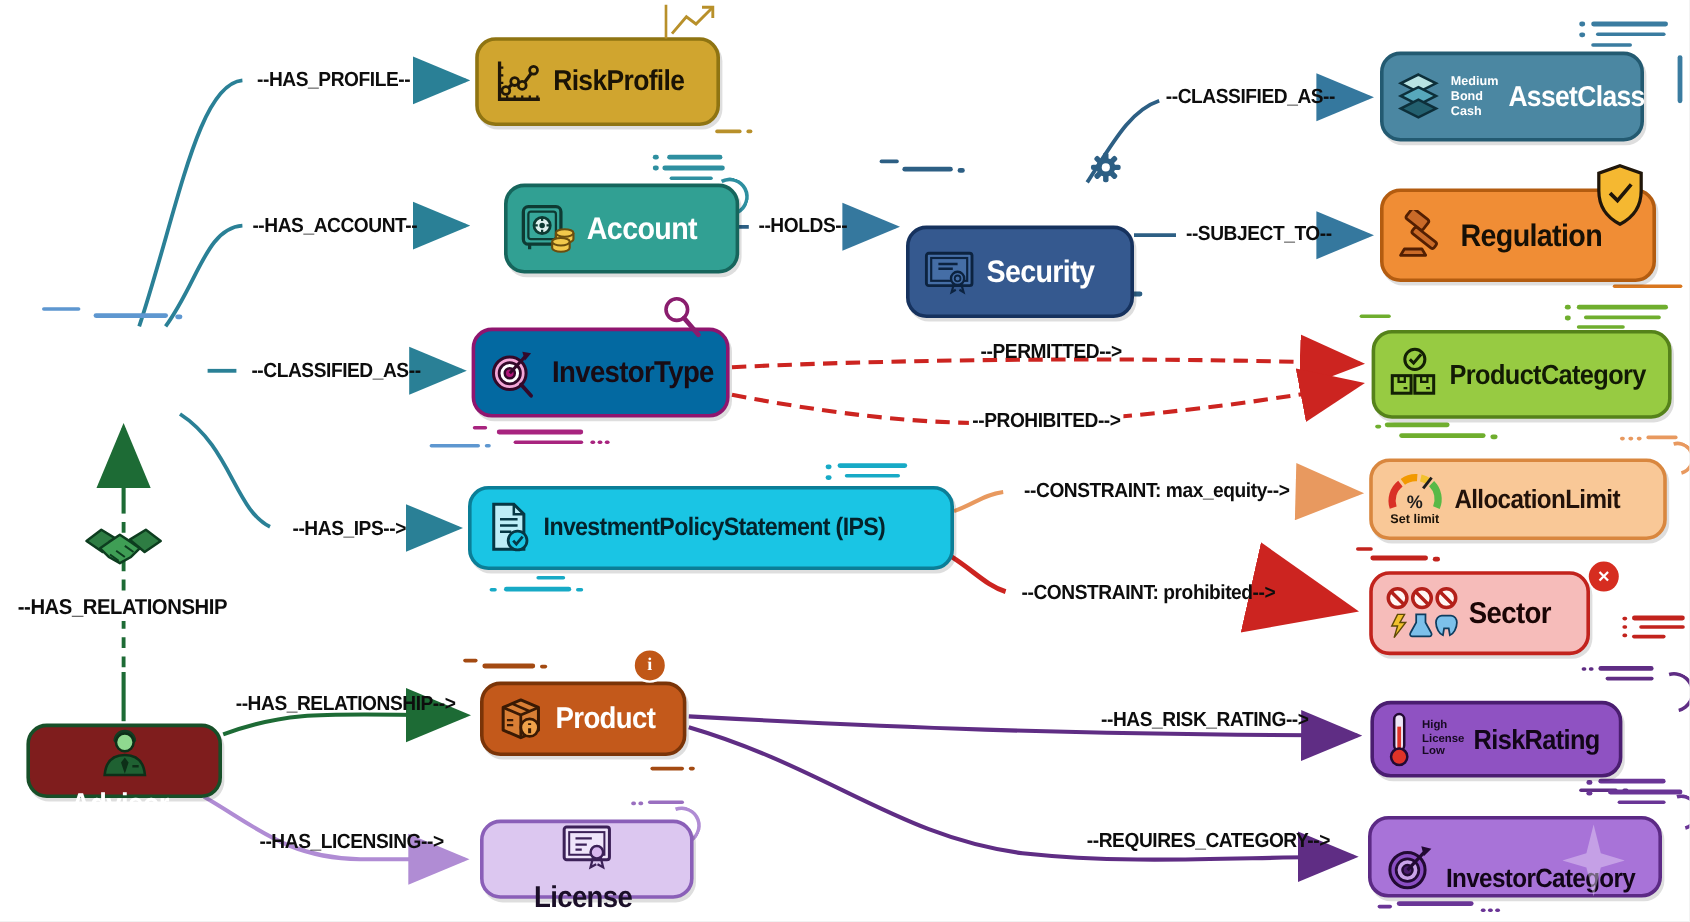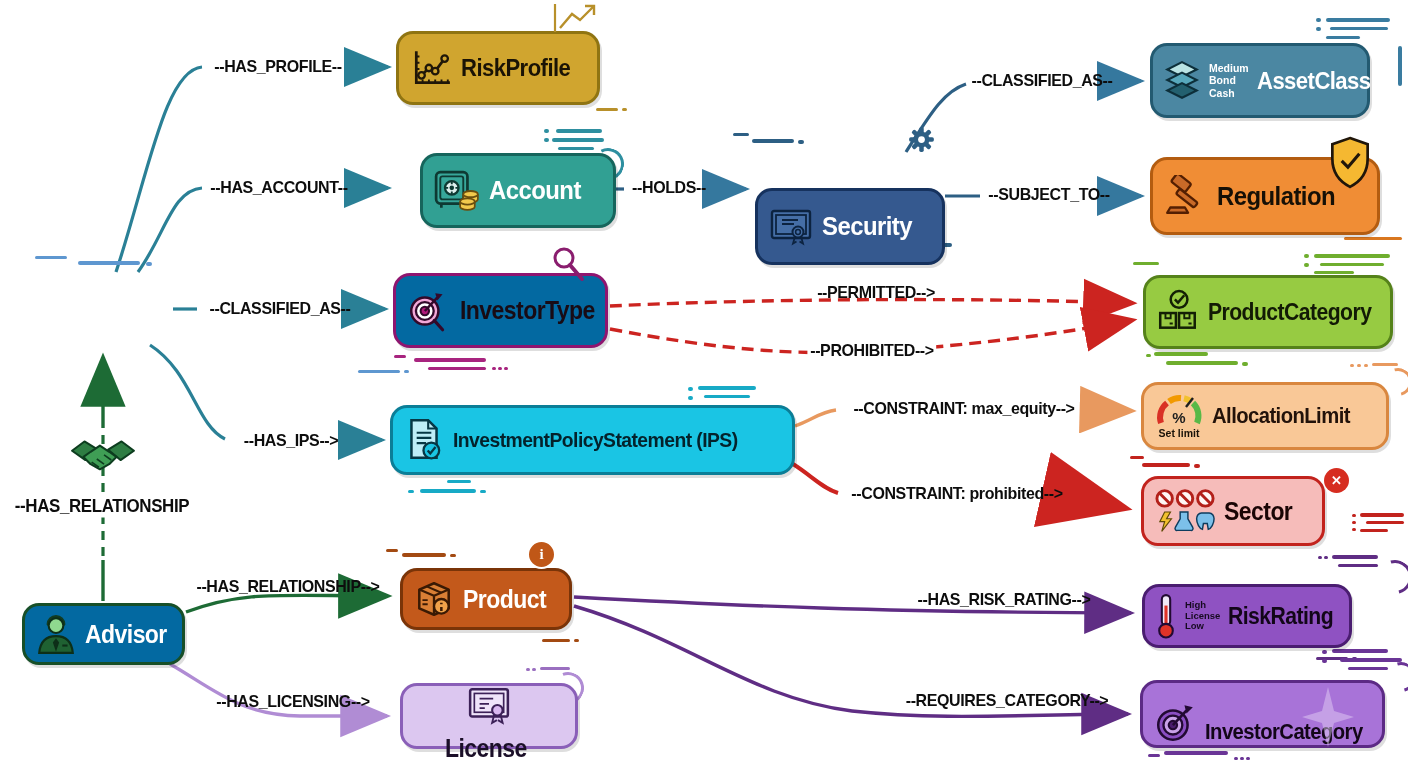--- a/index.html
+++ b/index.html
@@ -12,21 +12,21 @@
   .node .icon{display:flex;align-items:center;justify-content:center;flex:0 0 auto;}
   .node-label{font-weight:bold;letter-spacing:-.6px;white-space:nowrap;transform:scaleX(.92);transform-origin:left center;}
   .edge-label{position:absolute;z-index:4;font-weight:bold;font-size:17px;color:#0d0d0d;letter-spacing:-.4px;
               white-space:nowrap;transform:translate(-50%,-50%) scaleX(.94);}
   .edge-label.bg{background:#ffffff;padding:1px 3px;}
   .badge{position:absolute;z-index:5;display:flex;align-items:center;justify-content:center;}
   .badge.circle{border-radius:50%;color:#fff;font-weight:bold;}
   .subcol{display:flex;flex-direction:column;justify-content:center;line-height:1.15;font-weight:bold;}
   
   .n-client{background:#b7d8f4;border-color:#4e86bd;color:#0e2238;}
-  .n-advisor{background:#0369a1;border-color:#174f28;color:#fff;}
+  .n-advisor{background:#7f1d1d;border-color:#174f28;color:#fff;flex-direction:column;}
   .n-riskprofile{background:#d0a52f;border-color:#8f7412;color:#1a1305;}
   .n-account{background:#31a093;border-color:#16655c;color:#fff;}
   .n-security{background:#35598f;border-color:#16325e;color:#fff;}
   .n-assetclass{background:#4b87a2;border-color:#235a71;color:#fff;}
   .n-regulation{background:#f08d35;border-color:#b35c10;color:#161006;}
   .n-investortype{background:#0369a1;border-color:#8f156f;color:#180b14;}
   .n-productcategory{background:#97cb42;border-color:#55821a;color:#121a05;}
   .n-ips{background:#1ac5e4;border-color:#0b7e97;color:#04222b;}
   .n-allocationlimit{background:#f9c897;border-color:#d9873f;color:#22120a;}
   .n-sector{background:#f6bcba;border-color:#c2231d;color:#1a0505;}

